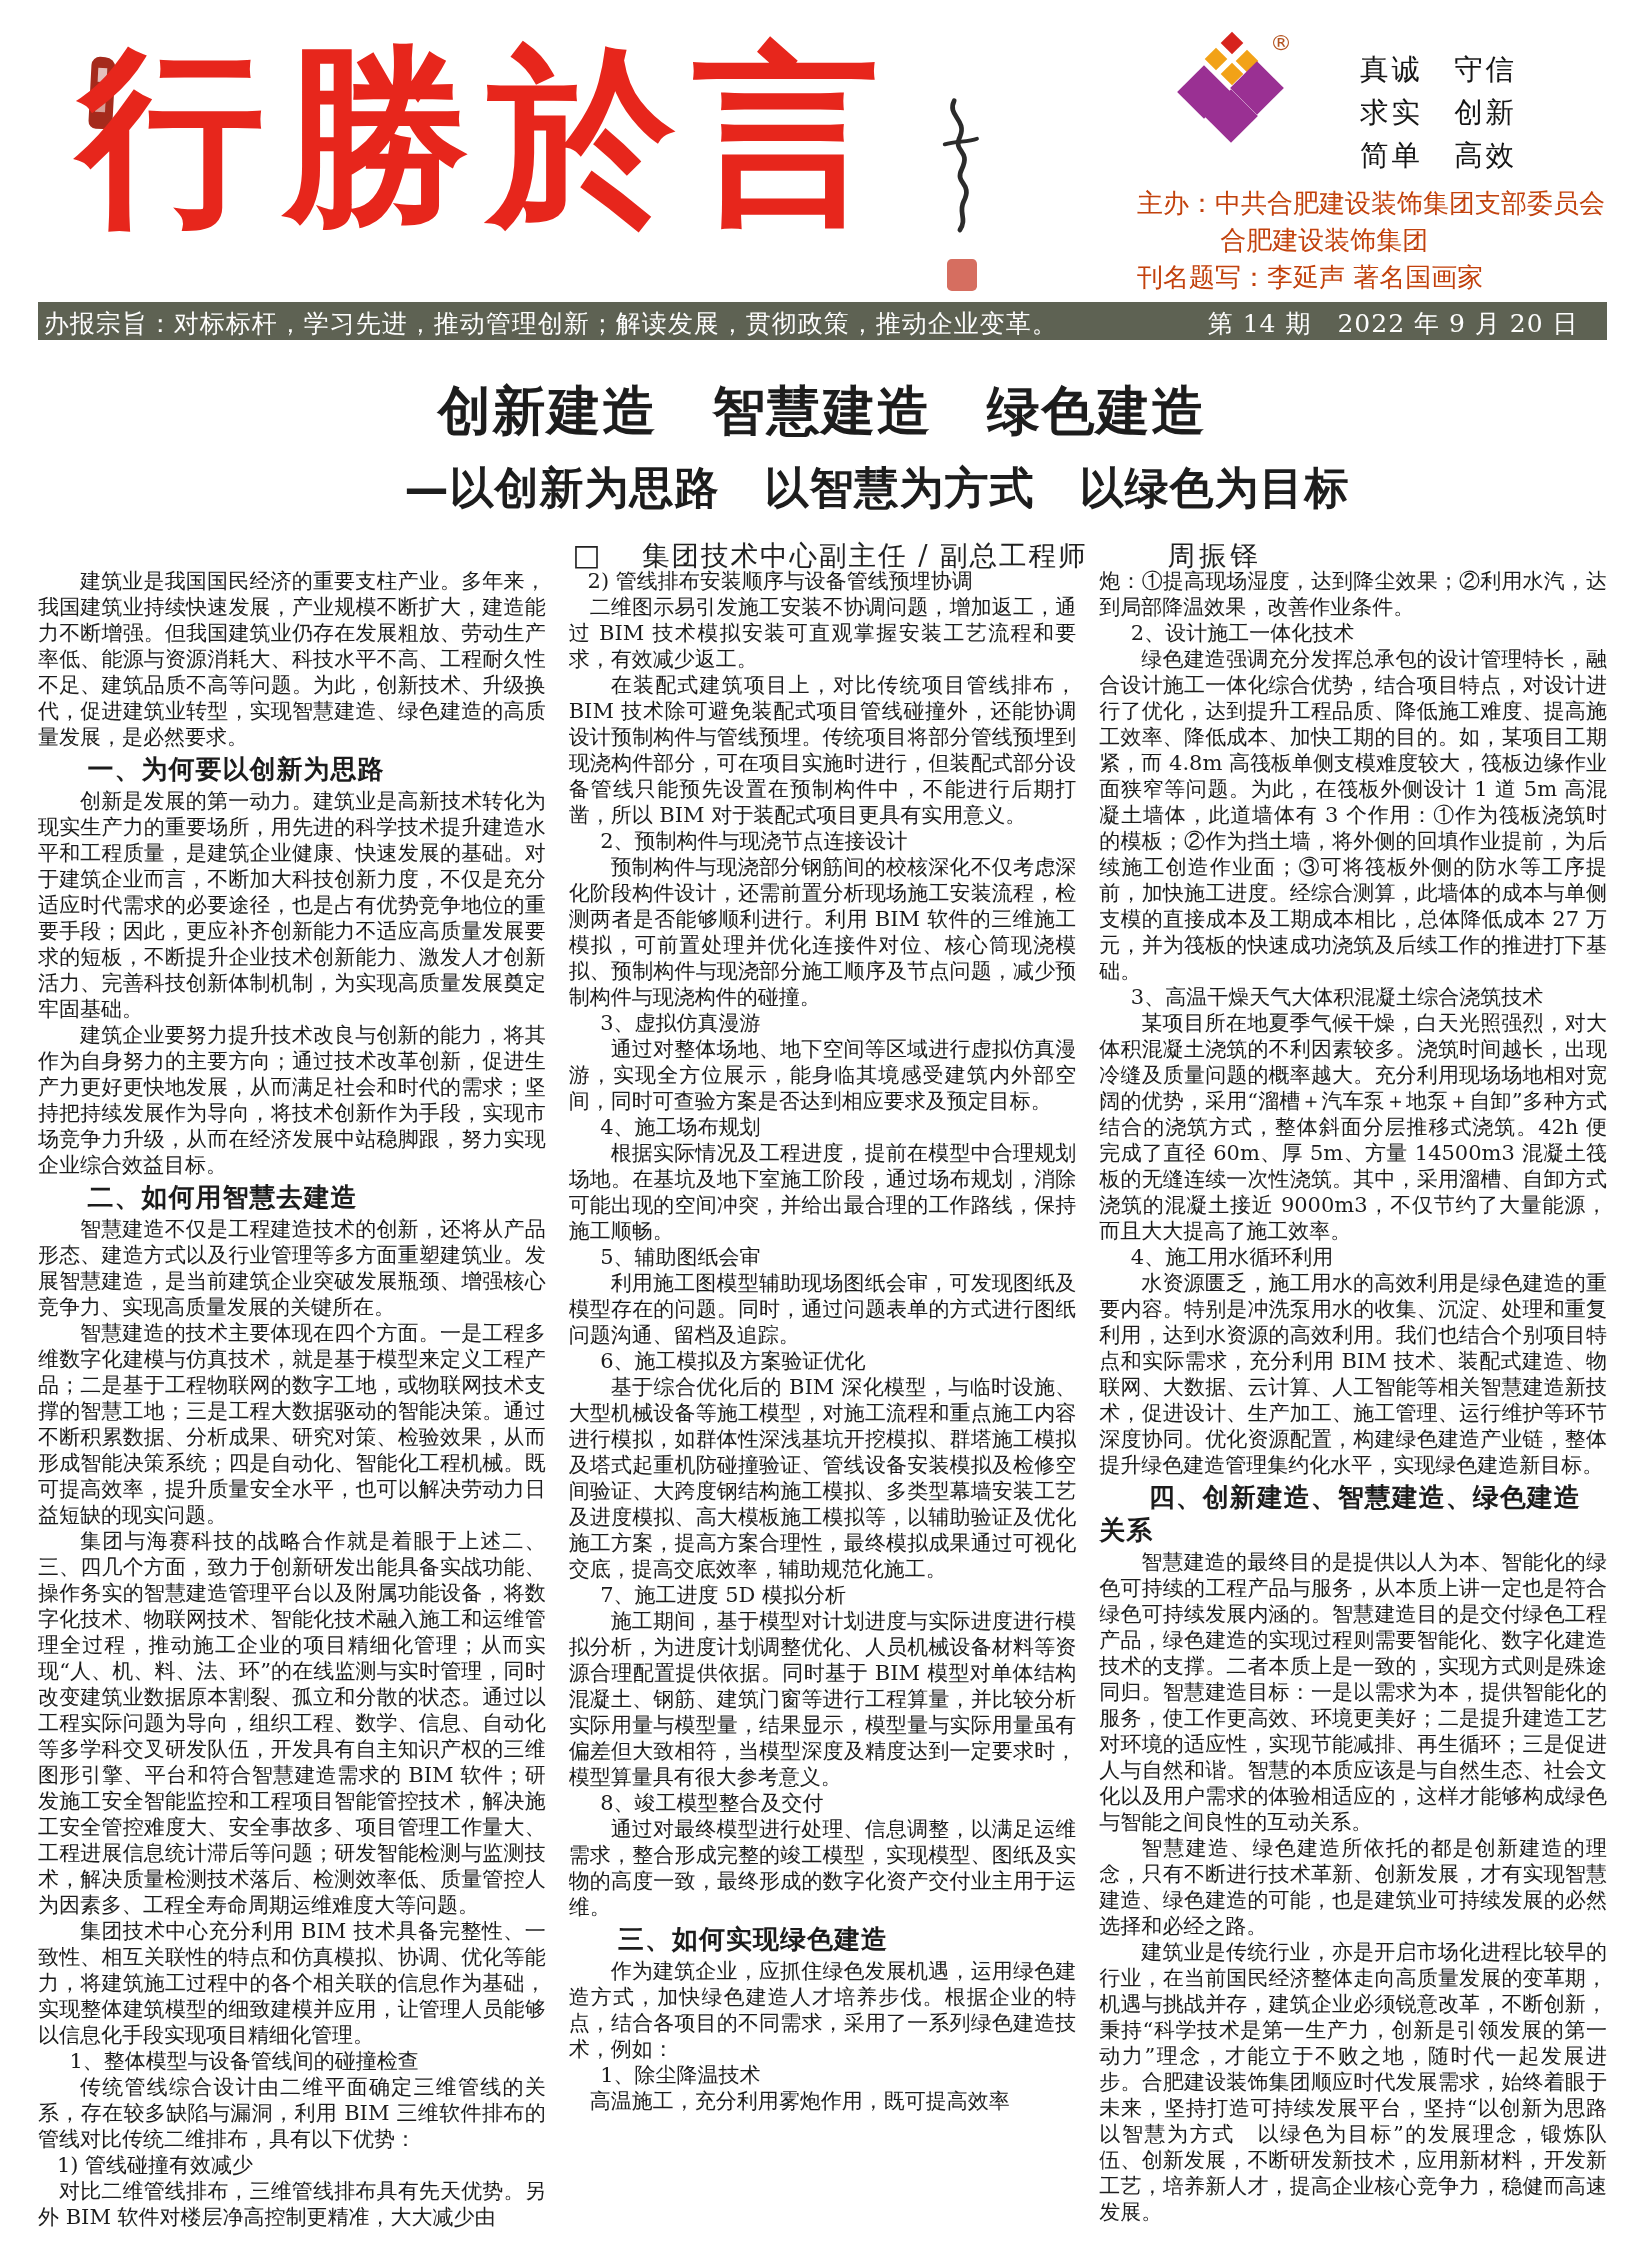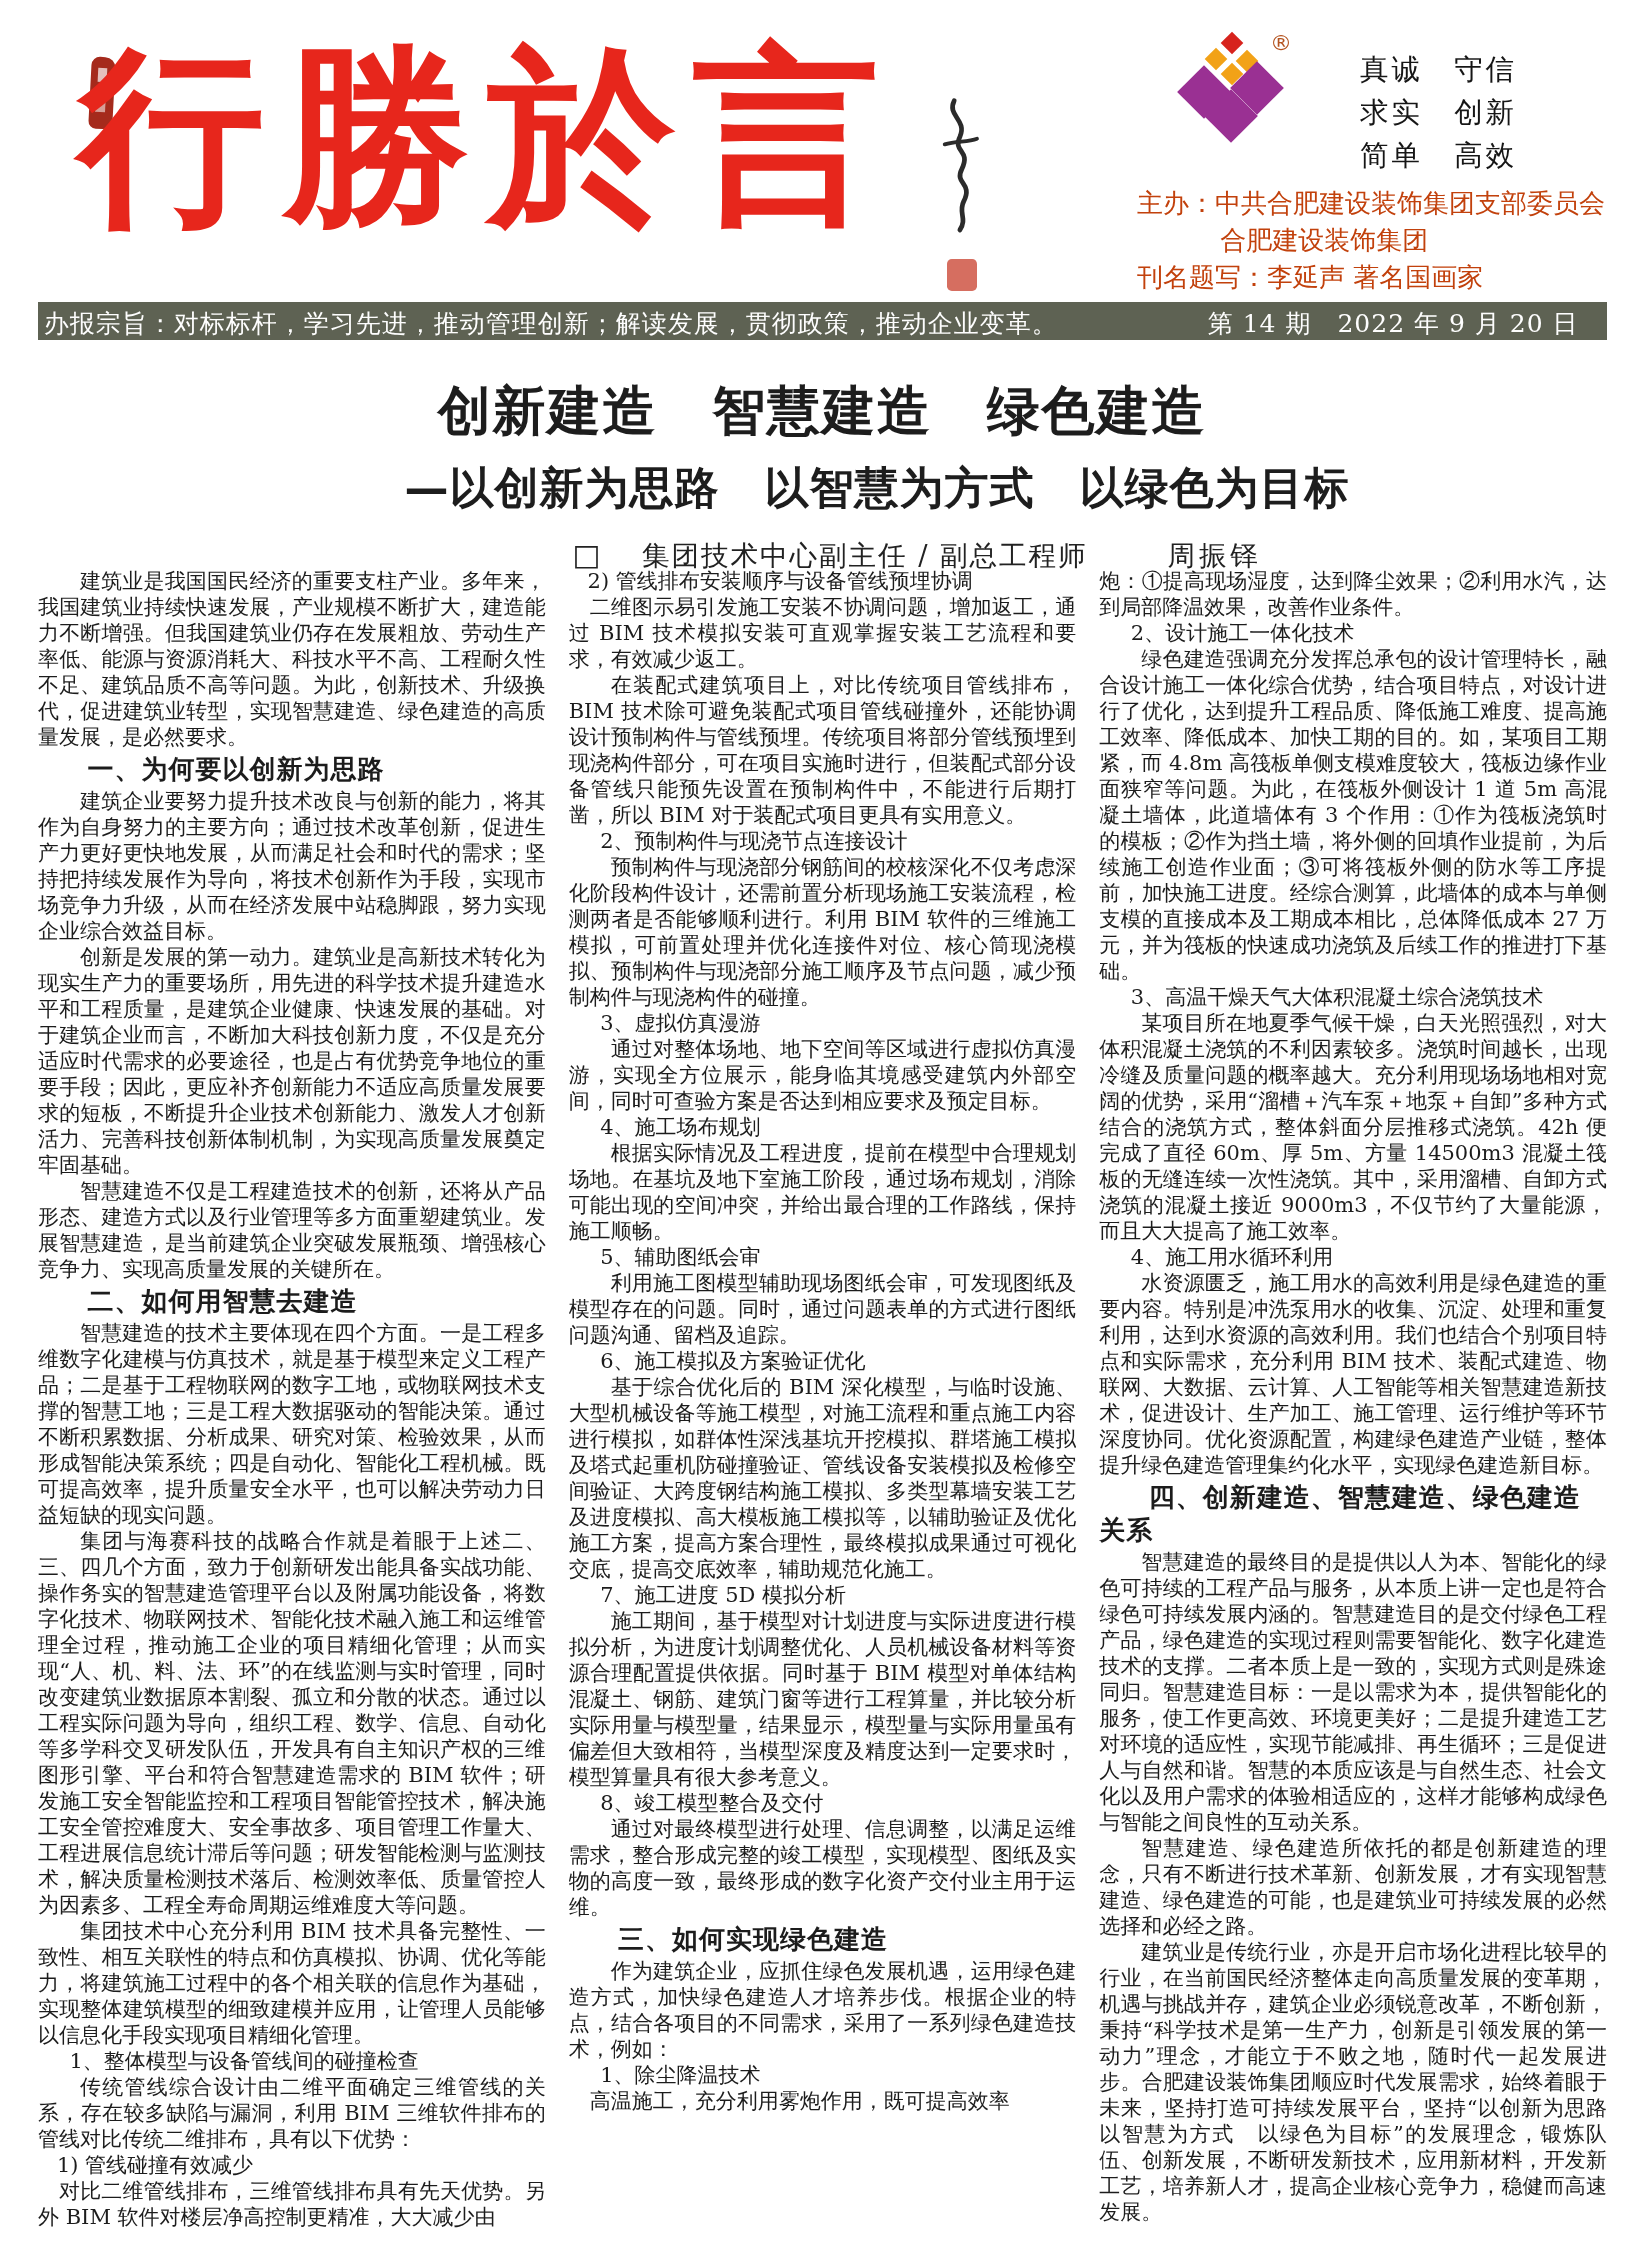--- a/index.html
+++ b/index.html
@@ -139,24 +139,24 @@
     <span class="mark">□</span>
     <span class="role">集团技术中心副主任 / 副总工程师</span>
     <span class="name">周振铎</span>
   </div>
 </div>
 
 <div class="columns">
   <div class="col">
       <p class="para body">建筑业是我国国民经济的重要支柱产业。多年来，我国建筑业持续快速发展，产业规模不断扩大，建造能力不断增强。但我国建筑业仍存在发展粗放、劳动生产率低、能源与资源消耗大、科技水平不高、工程耐久性不足、建筑品质不高等问题。为此，创新技术、升级换代，促进建筑业转型，实现智慧建造、绿色建造的高质量发展，是必然要求。</p>
       <p class="para h">一、为何要以创新为思路</p>
+      <p class="para body">创新是发展的第一动力。建筑业是高新技术转化为现实生产力的重要场所，用先进的科学技术提升建造水平和工程质量，是建筑企业健康、快速发展的基础。对于建筑企业而言，不断加大科技创新力度，不仅是充分适应时代需求的必要途径，也是占有优势竞争地位的重要手段；因此，更应补齐创新能力不适应高质量发展要求的短板，不断提升企业技术创新能力、激发人才创新活力、完善科技创新体制机制，为实现高质量发展奠定牢固基础。</p>
       <p class="para body">建筑企业要努力提升技术改良与创新的能力，将其作为自身努力的主要方向；通过技术改革创新，促进生产力更好更快地发展，从而满足社会和时代的需求；坚持把持续发展作为导向，将技术创新作为手段，实现市场竞争力升级，从而在经济发展中站稳脚跟，努力实现企业综合效益目标。</p>
-      <p class="para body">创新是发展的第一动力。建筑业是高新技术转化为现实生产力的重要场所，用先进的科学技术提升建造水平和工程质量，是建筑企业健康、快速发展的基础。对于建筑企业而言，不断加大科技创新力度，不仅是充分适应时代需求的必要途径，也是占有优势竞争地位的重要手段；因此，更应补齐创新能力不适应高质量发展要求的短板，不断提升企业技术创新能力、激发人才创新活力、完善科技创新体制机制，为实现高质量发展奠定牢固基础。</p>
+      <p class="para h">二、如何用智慧去建造</p>
       <p class="para body">智慧建造不仅是工程建造技术的创新，还将从产品形态、建造方式以及行业管理等多方面重塑建筑业。发展智慧建造，是当前建筑企业突破发展瓶颈、增强核心竞争力、实现高质量发展的关键所在。</p>
-      <p class="para h">二、如何用智慧去建造</p>
       <p class="para body">智慧建造的技术主要体现在四个方面。一是工程多维数字化建模与仿真技术，就是基于模型来定义工程产品；二是基于工程物联网的数字工地，或物联网技术支撑的智慧工地；三是工程大数据驱动的智能决策。通过不断积累数据、分析成果、研究对策、检验效果，从而形成智能决策系统；四是自动化、智能化工程机械。既可提高效率，提升质量安全水平，也可以解决劳动力日益短缺的现实问题。</p>
       <p class="para body">集团与海赛科技的战略合作就是着眼于上述二、三、四几个方面，致力于创新研发出能具备实战功能、操作务实的智慧建造管理平台以及附属功能设备，将数字化技术、物联网技术、智能化技术融入施工和运维管理全过程，推动施工企业的项目精细化管理；从而实现“人、机、料、法、环”的在线监测与实时管理，同时改变建筑业数据原本割裂、孤立和分散的状态。通过以工程实际问题为导向，组织工程、数学、信息、自动化等多学科交叉研发队伍，开发具有自主知识产权的三维图形引擎、平台和符合智慧建造需求的 BIM 软件；研发施工安全智能监控和工程项目智能管控技术，解决施工安全管控难度大、安全事故多、项目管理工作量大、工程进展信息统计滞后等问题；研发智能检测与监测技术，解决质量检测技术落后、检测效率低、质量管控人为因素多、工程全寿命周期运维难度大等问题。</p>
       <p class="para body">集团技术中心充分利用 BIM 技术具备完整性、一致性、相互关联性的特点和仿真模拟、协调、优化等能力，将建筑施工过程中的各个相关联的信息作为基础，实现整体建筑模型的细致建模并应用，让管理人员能够以信息化手段实现项目精细化管理。</p>
       <p class="para sub">1、整体模型与设备管线间的碰撞检查</p>
       <p class="para body">传统管线综合设计由二维平面确定三维管线的关系，存在较多缺陷与漏洞，利用 BIM 三维软件排布的管线对比传统二维排布，具有以下优势：</p>
       <p class="para sub2">1) 管线碰撞有效减少</p>
       <p class="para body1">对比二维管线排布，三维管线排布具有先天优势。另外 BIM 软件对楼层净高控制更精准，大大减少由</p>
     </div>
   <div class="col">
       <p class="para sub2">2) 管线排布安装顺序与设备管线预埋协调</p>

